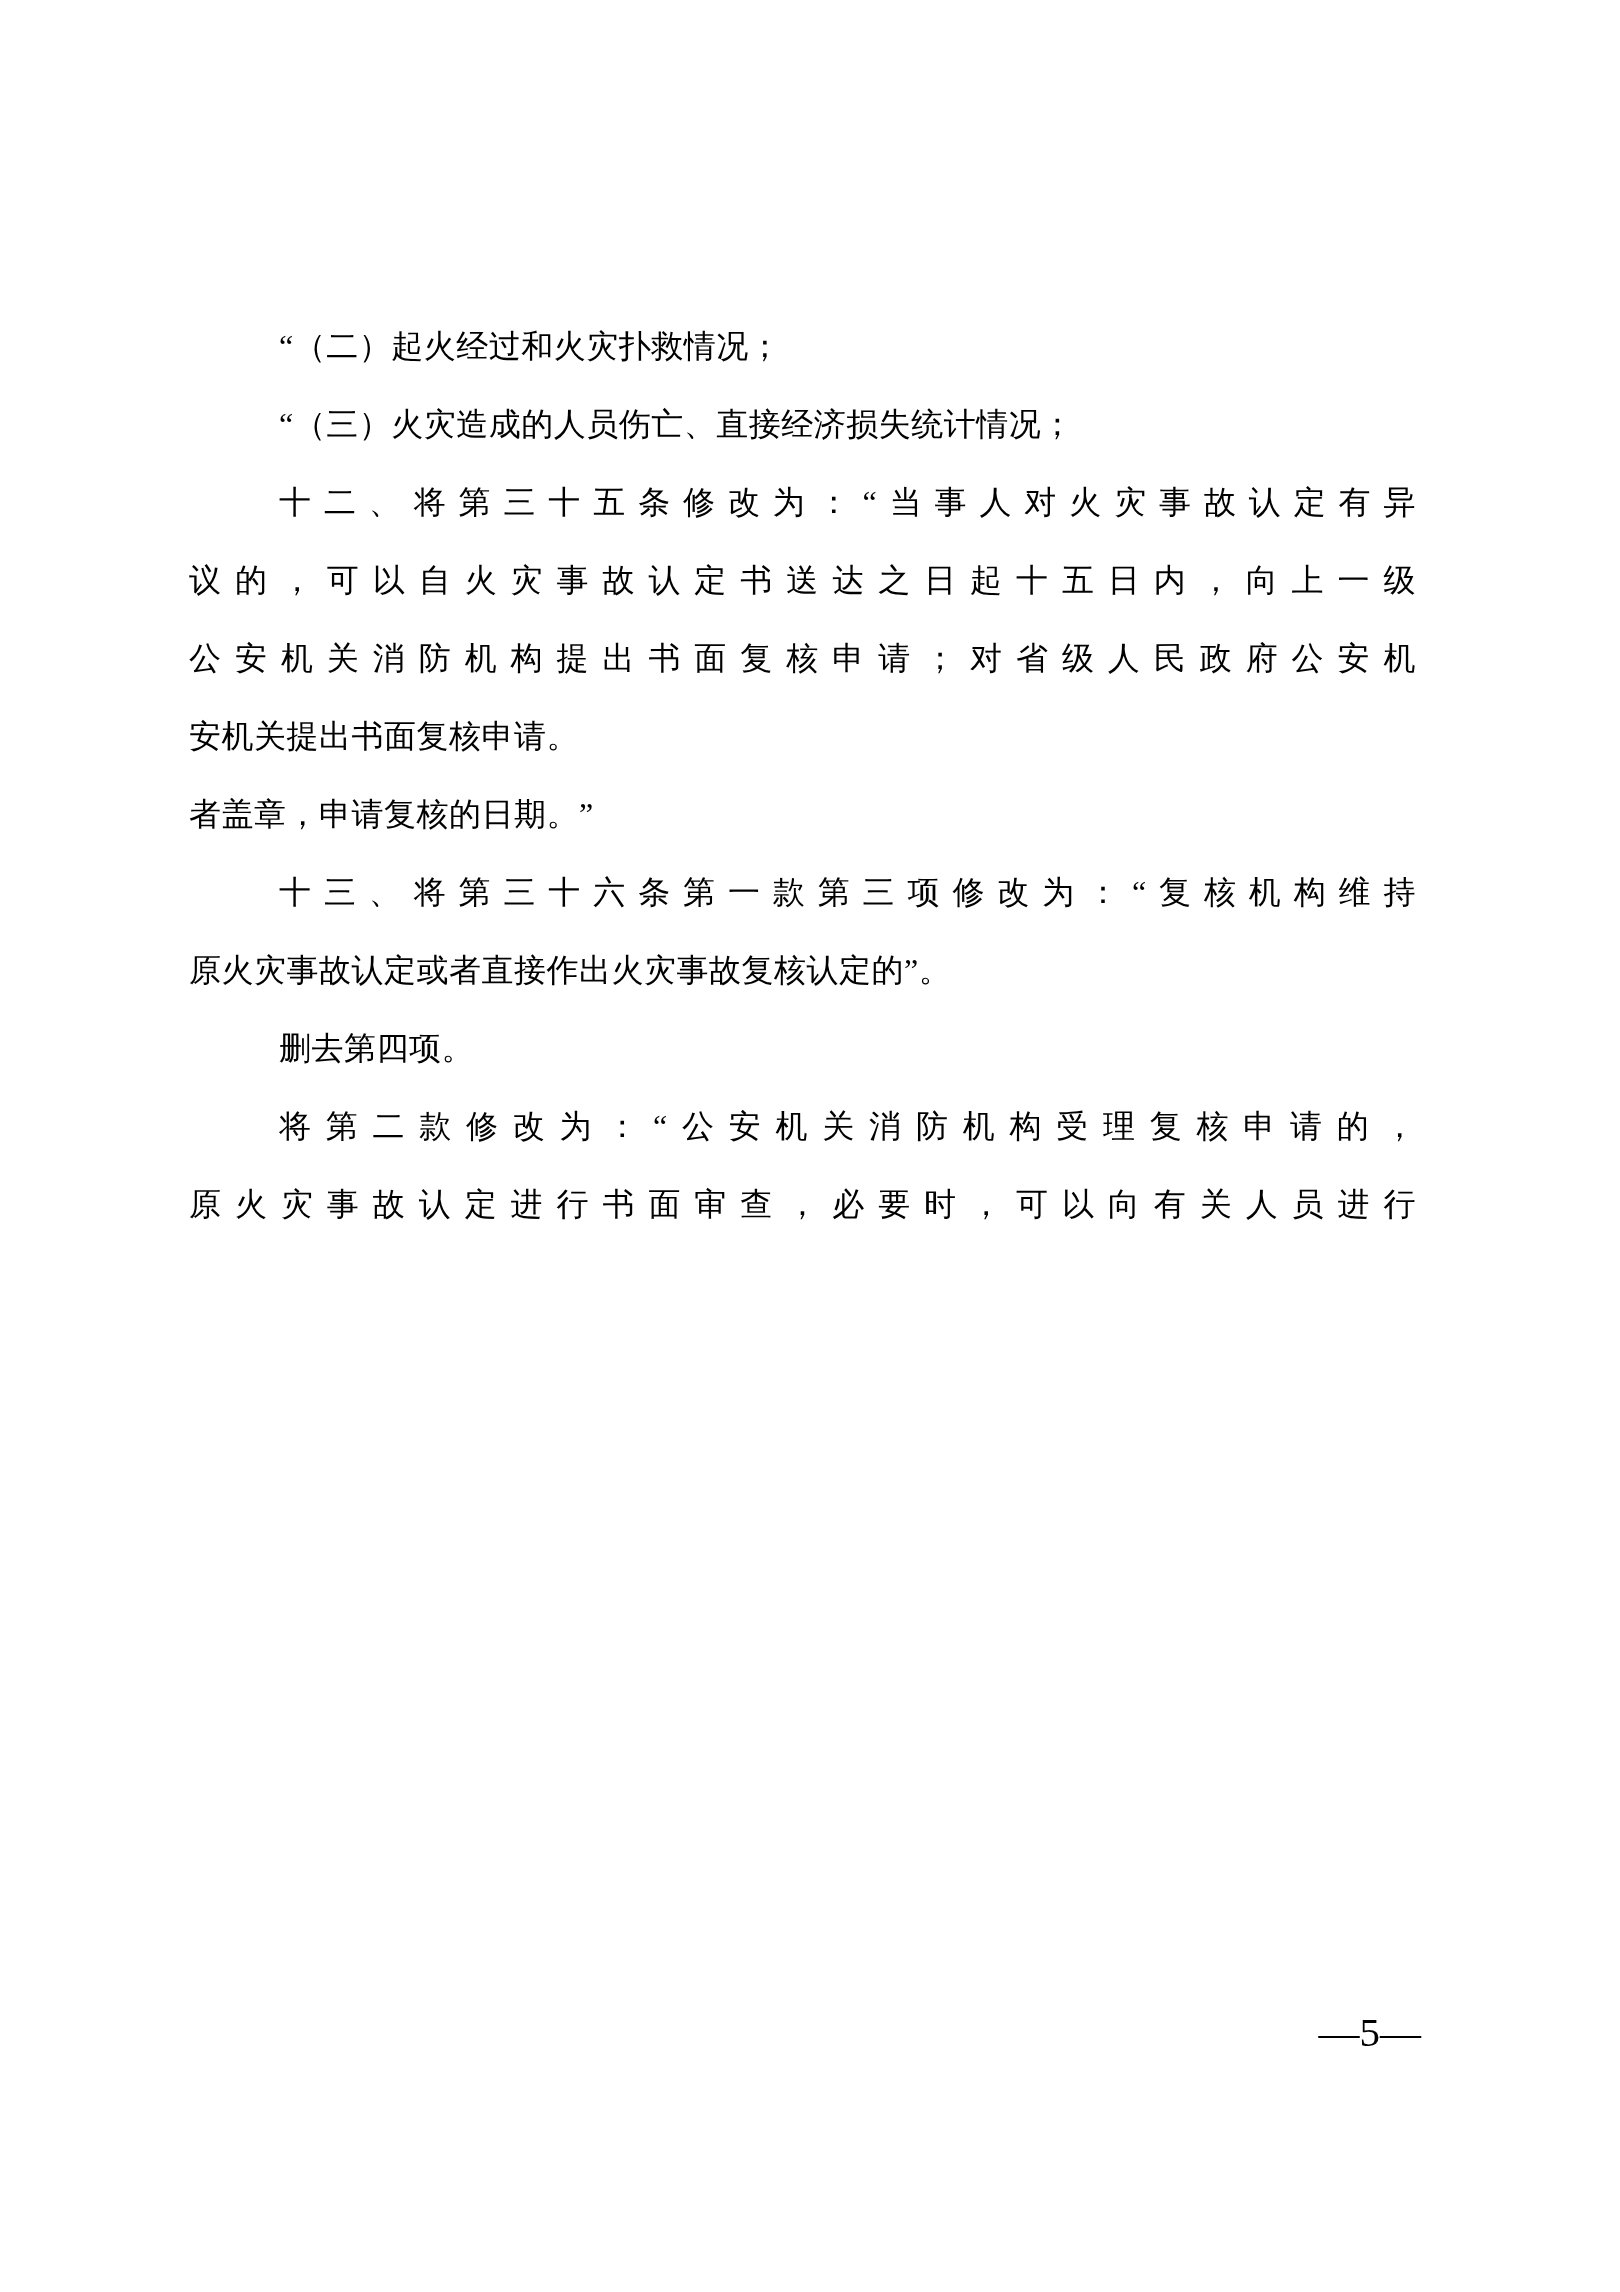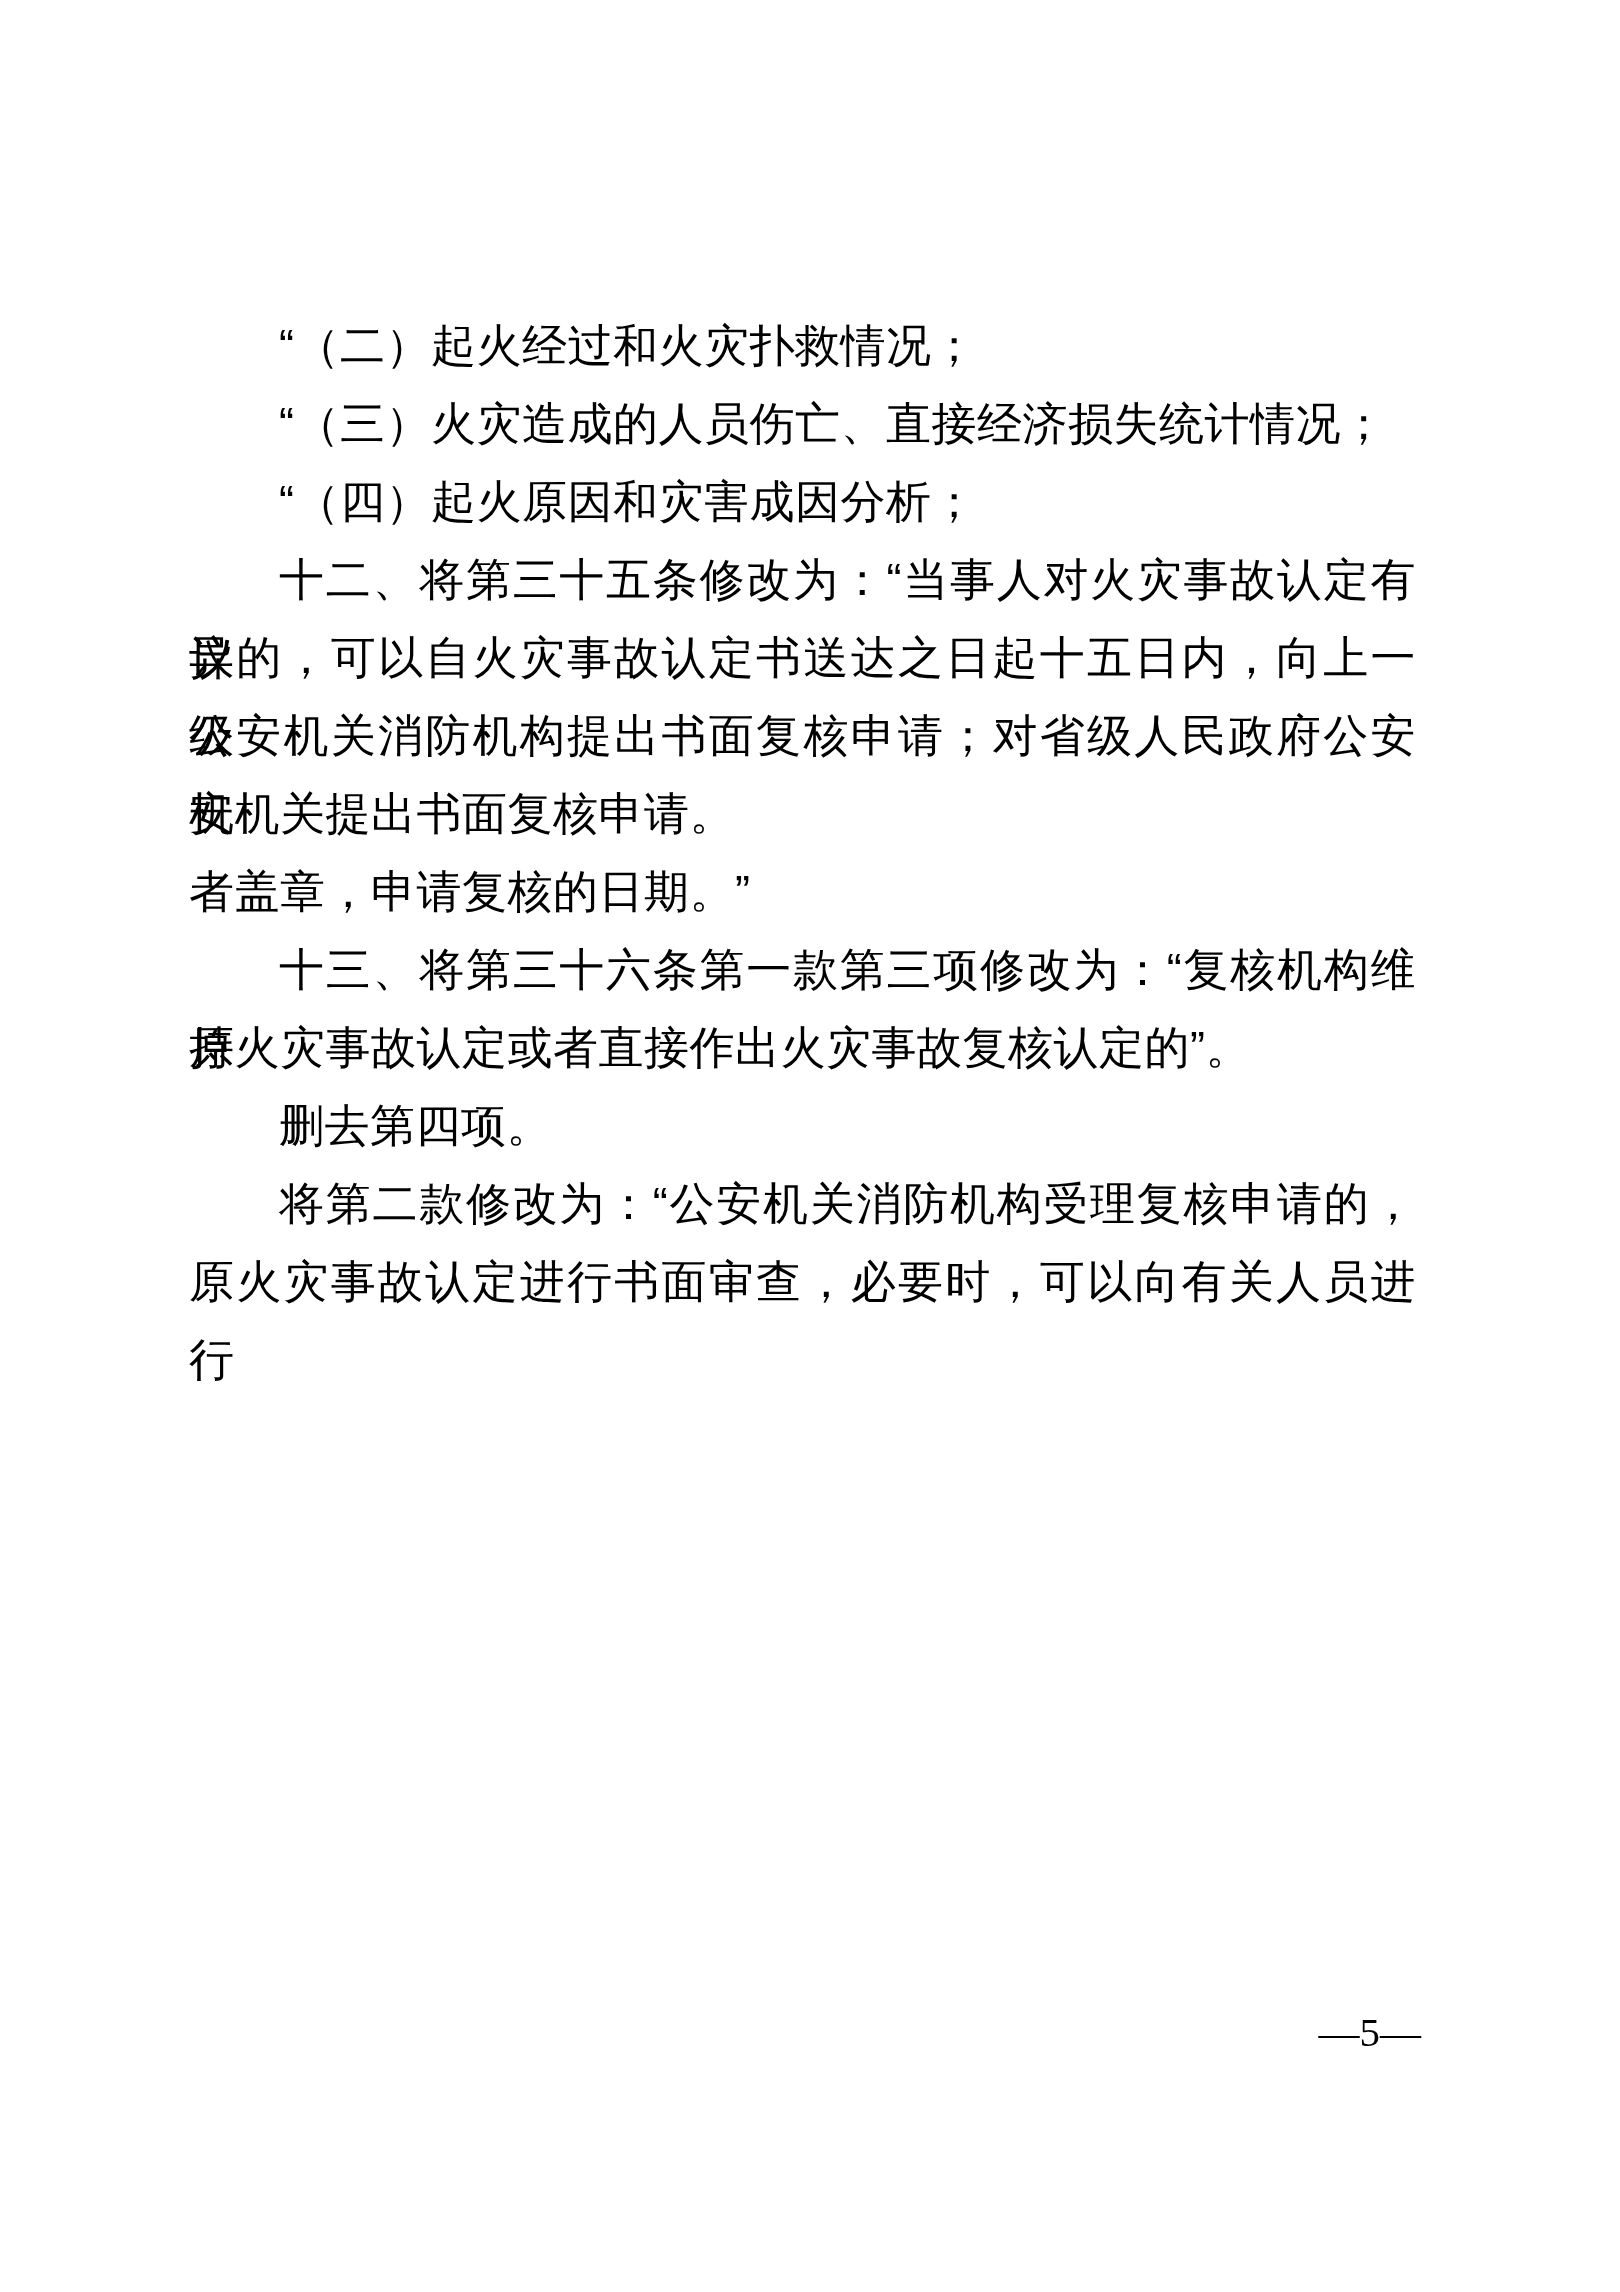--- a/index.html
+++ b/index.html
@@ -19,22 +19,22 @@
     top: 0;
     width: 1620px;
     height: 2293px;
     background: #ffffff;
   }
   .textblock {
     position: absolute;
     left: 189px;
     top: 307px;
     width: 1227px;
-    font-family: Liberation Sans, sans-serif;
-    font-size: 45px;
+    font-family: Liberation Serif, serif;
+    font-size: 32px;
     line-height: 78px;
     color: #000000;
     letter-spacing: 0.5px;
   }
   .line {
     height: 78px;
     text-align: left;
   }
   .line.indent {
     text-indent: 90px;
@@ -55,21 +55,20 @@
     color: #000000;
   }
 </style>
 </head>
 <body>
 
 <div class="sheet">
   <div class="textblock">
       <div class="line indent">“（二）起火经过和火灾扑救情况；</div>
       <div class="line indent">“（三）火灾造成的人员伤亡、直接经济损失统计情况；</div>
-      <div class="line indent">“（四）起火原因和灾害成因分析；</div>
       <div class="line fill indent">十二、将第三十五条修改为：“当事人对火灾事故认定有异</div>
       <div class="line fill">议的，可以自火灾事故认定书送达之日起十五日内，向上一级</div>
       <div class="line fill">公安机关消防机构提出书面复核申请；对省级人民政府公安机</div>
       <div class="line">安机关提出书面复核申请。</div>
       <div class="line">者盖章，申请复核的日期。”</div>
       <div class="line fill indent">十三、将第三十六条第一款第三项修改为：“复核机构维持</div>
       <div class="line">原火灾事故认定或者直接作出火灾事故复核认定的”。</div>
       <div class="line indent">删去第四项。</div>
       <div class="line fill indent">将第二款修改为：“公安机关消防机构受理复核申请的，</div>
       <div class="line fill">原火灾事故认定进行书面审查，必要时，可以向有关人员进行</div>

